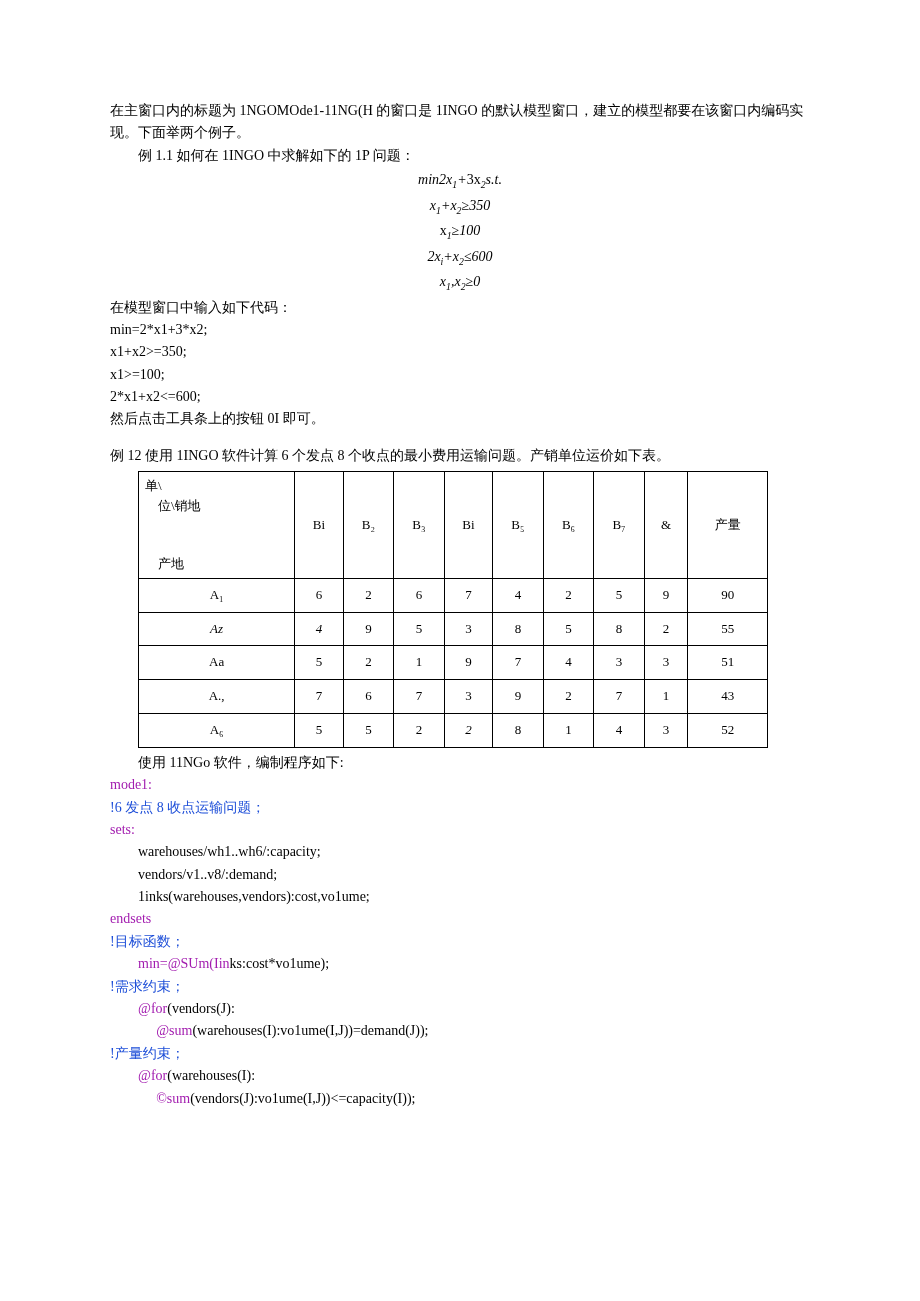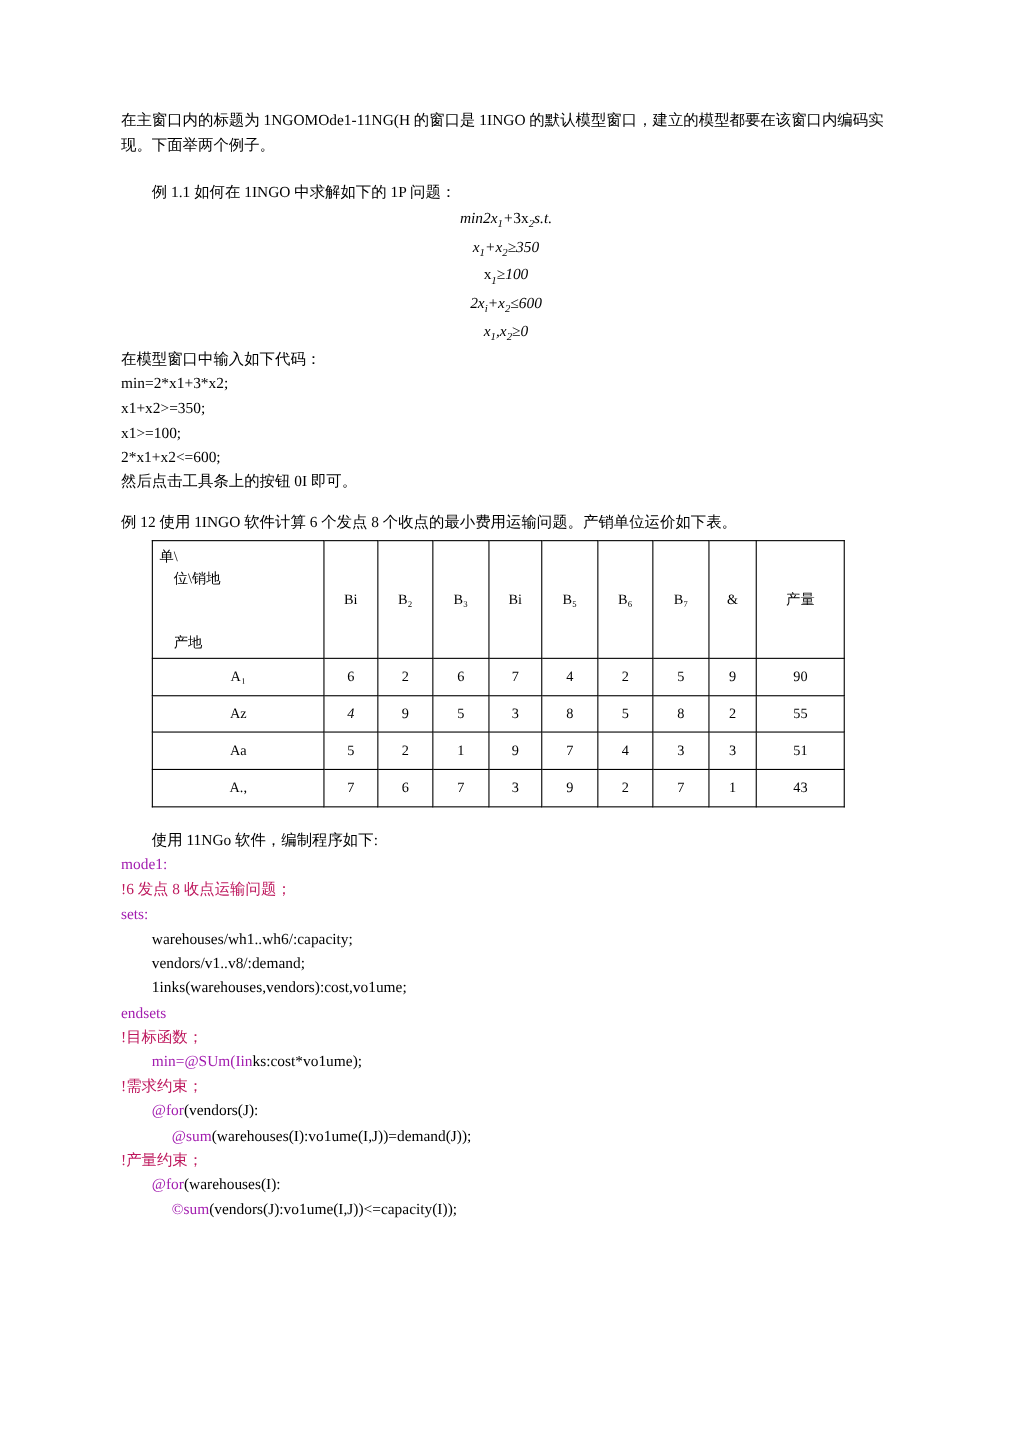--- a/index.html
+++ b/index.html
@@ -7,21 +7,21 @@
     font-size: 14px;
     line-height: 1.6;
     margin: 0;
     padding: 100px 110px 60px 110px;
     color: #000;
     width: 920px;
     box-sizing: border-box;
     background: #fff;
   }
   p { margin: 0; }
-  .indent { text-indent: 2em; margin-top: 20px; }
+  .indent { text-indent: 2em; }
   .math-block { text-align: center; margin: 2px 0; font-style: italic; font-family: "Times New Roman", serif; }
   .math-block .up { font-style: normal; }
   sub { font-size: 0.7em; font-style: italic; }
   table {
     border-collapse: collapse;
     margin: 4px 0 4px 2em;
     width: 90%;
   }
   th, td {
     border: 1px solid #000;
@@ -33,21 +33,21 @@
   th.corner {
     text-align: left;
     vertical-align: top;
     padding: 4px 6px;
     line-height: 1.5;
     font-size: 13px;
   }
   .code-indent { padding-left: 2em; }
   .code-indent2 { padding-left: 3.3em; }
   .blue { color: #a21caf; }
-  .green { color: #be185d; }
+  .green { color: #1d4ed8; }
   .it { font-style: italic; }
 </style>
 </head>
 <body>
 
 <p>在主窗口内的标题为 1NGOMOde1-11NG(H 的窗口是 1INGO 的默认模型窗口，建立的模型都要在该窗口内编码实现。下面举两个例子。</p>
 <p class="indent">例 1.1 如何在 1INGO 中求解如下的 1P 问题：</p>
 
 <p class="math-block">min2<span class="it">x</span><sub>1</sub>+<span class="up">3x</span><sub>2</sub><span class="it">s.t.</span></p>
 <p class="math-block"><span class="it">x</span><sub>1</sub>+<span class="it">x</span><sub>2</sub>≥350</p>
@@ -93,21 +93,21 @@
         <td>2</td>
         <td>6</td>
         <td>7</td>
         <td>4</td>
         <td>2</td>
         <td>5</td>
         <td>9</td>
         <td>90</td>
       </tr>
       <tr>
-        <td style="">Az</td>
+        <td style="font-style: italic;">Az</td>
         <td style="font-style: italic;">4</td>
         <td>9</td>
         <td>5</td>
         <td>3</td>
         <td>8</td>
         <td>5</td>
         <td>8</td>
         <td>2</td>
         <td>55</td>
       </tr>
@@ -128,20 +128,32 @@
         <td>7</td>
         <td>6</td>
         <td>7</td>
         <td>3</td>
         <td>9</td>
         <td>2</td>
         <td>7</td>
         <td>1</td>
         <td>43</td>
       </tr>
+      <tr>
+        <td>A₆</td>
+        <td>5</td>
+        <td>5</td>
+        <td>2</td>
+        <td style="font-style: italic;">2</td>
+        <td>8</td>
+        <td>1</td>
+        <td>4</td>
+        <td>3</td>
+        <td>52</td>
+      </tr>
     </tbody>
 </table>
 
 <p class="indent">使用 11NGo 软件，编制程序如下:</p>
 <p class="blue">mode1:</p>
 <p class="green">!6 发点 8 收点运输问题；</p>
 <p class="blue">sets:</p>
 <p class="code-indent">warehouses/wh1..wh6/:capacity;</p>
 <p class="code-indent">vendors/v1..v8/:demand;</p>
 <p class="code-indent">1inks(warehouses,vendors):cost,vo1ume;</p>

